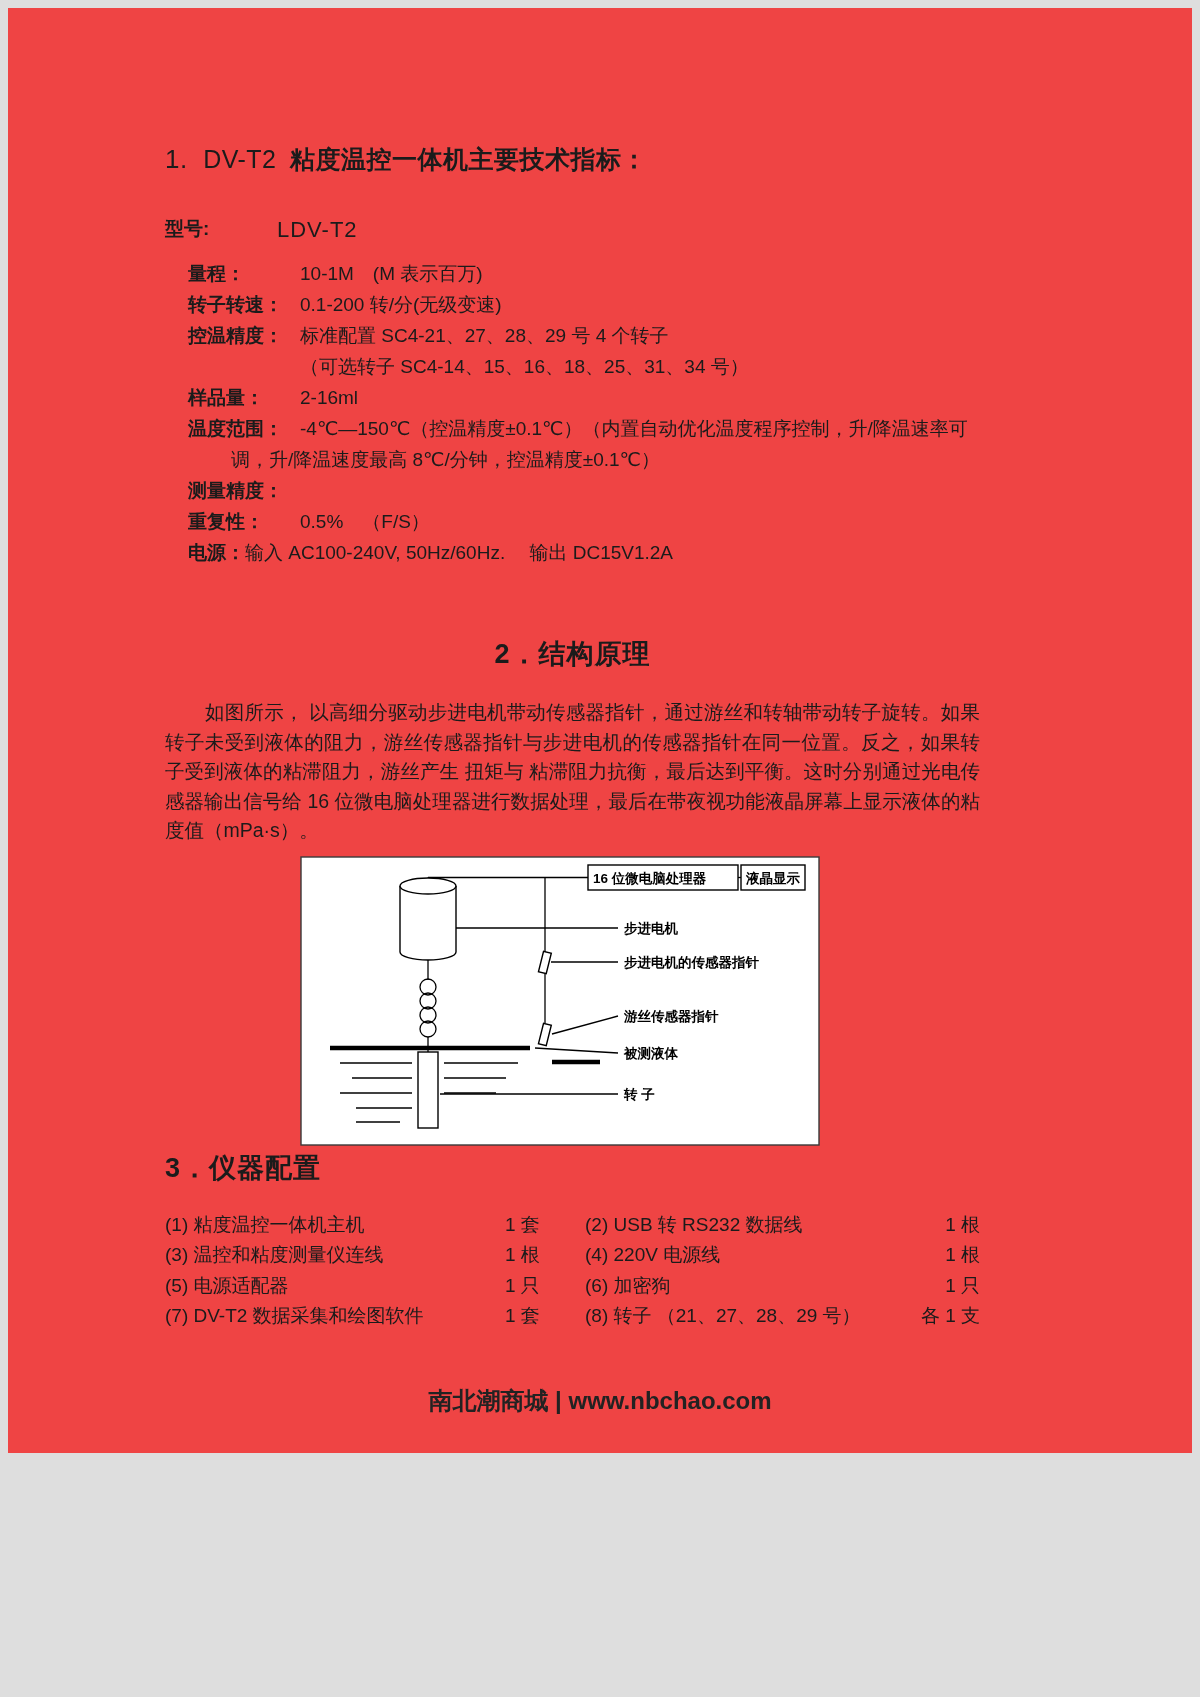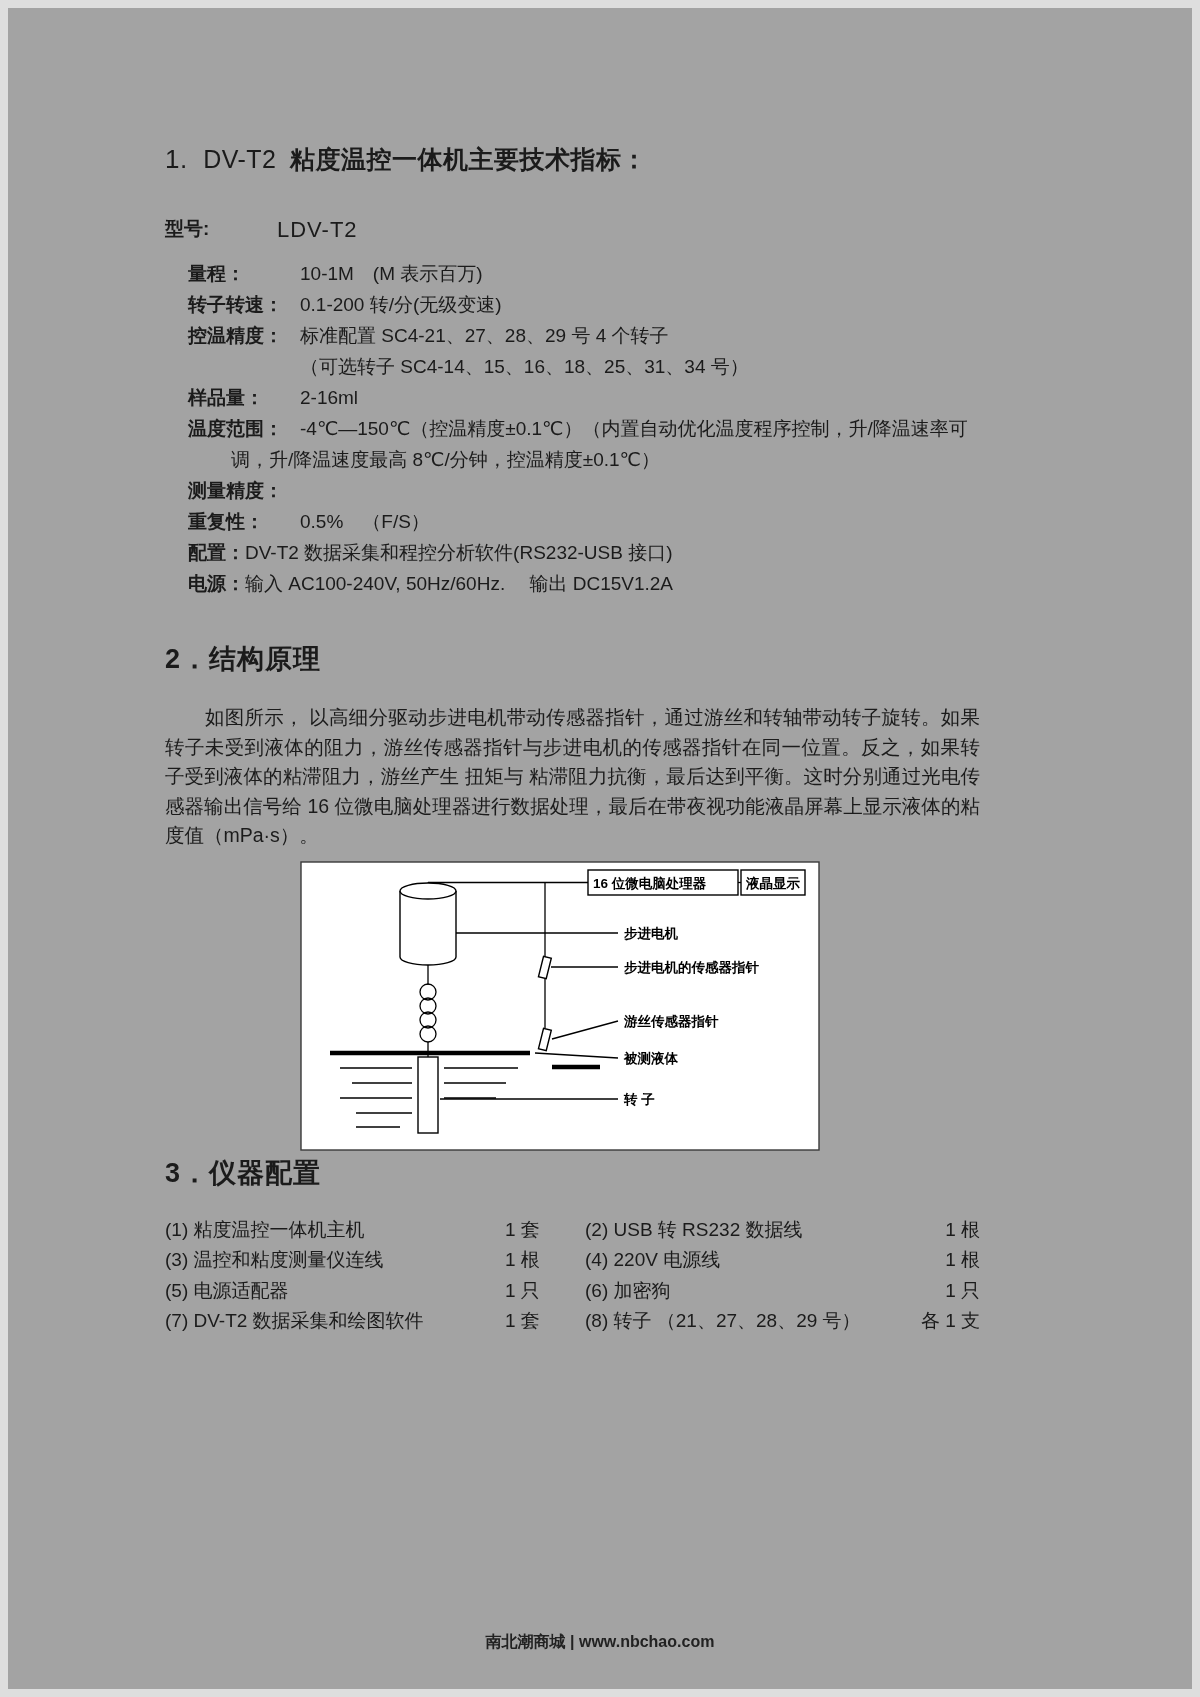--- a/index.html
+++ b/index.html
@@ -1,18 +1,18 @@
 <!DOCTYPE html>
 <html><head>
 <meta charset="utf-8">
 <style>
   * { margin:0; padding:0; box-sizing:border-box; }
   html,body { background:#dedede; }
   body { font-family:"Liberation Sans","DejaVu Sans",sans-serif; color:#1b1b1b; }
-  .page { width:1184px; height:1681px; margin:8px auto; background:#a3a3a3; position:relative; overflow:hidden; }
+  .page { width:1184px; height:1445px; margin:8px auto; background:#ef4444; position:relative; overflow:hidden; }
   .content { padding:135px 212px 0 157px; }
 
   
   .h-sec1 { font-size:25px; font-weight:normal; margin-bottom:40px; letter-spacing:0.5px; }
   .h-sec1 .num { font-size:26px; margin-right:8px; }
   .h-sec1 .model { margin-right:6px; }
   .h-sec1 .rest { font-weight:bold; }
 
   .model-row { display:flex; align-items:center; margin-bottom:14px; }
   .model-row .lbl { width:112px; font-size:19px; font-weight:bold; padding-bottom:2px; }
@@ -20,40 +20,40 @@
 
   .spec { font-size:19px; line-height:31px;margin-left:23px; }
   .spec .row { display:flex; }
   .spec .lbl { width:112px; flex:none; font-weight:bold; }
   .spec .row.tight .lbl { width:auto; }
   .spec .val { flex:1; }
   .cont-a { margin-left:112px; }
   .cont-b { margin-left:43px; }
 
   
-  .h-sec2 { font-size:27px; font-weight:bold; margin-top:42px; margin-bottom:26px; letter-spacing:1px; }
+  .h-sec2 { font-size:27px; font-weight:bold; margin-top:68px; margin-bottom:26px; letter-spacing:1px;text-align:center; }
   .para { font-size:19.5px; line-height:29.5px; text-align:justify; text-indent:40px; }
 
   
   .diagram-wrap { margin-left:135px; margin-top:10px; }
   svg line { stroke:#000; stroke-width:1.3; }
   svg line.thick { stroke-width:4.5; }
   svg .shape { fill:#ffffff; stroke:#000; stroke-width:1.4; }
   svg .coil { fill:none; stroke:#000; stroke-width:1.3; }
   svg .frame { fill:#ffffff; stroke:#3a3a3a; stroke-width:1.4; }
   svg text { font-family:"Liberation Sans","DejaVu Sans",sans-serif; font-size:13.5px; font-weight:bold; fill:#000; }
 
   
   .h-sec3 { font-size:27px; font-weight:bold; margin-bottom:24px; letter-spacing:1px; }
   .cfg { font-size:19px; }
   .cfg .row { display:grid; grid-template-columns:340px 80px 1fr 92px; line-height:30.5px; }
   .cfg .q2 { text-align:right; }
 
   
-  .footer { position:absolute; left:0; right:0; bottom:36px; text-align:center; font-size:16px; font-weight:bold; color:#222; }
+  .footer { position:absolute; left:0; right:0; bottom:36px; text-align:center; font-size:24px; font-weight:bold; color:#222; }
 </style>
 </head>
 <body>
 
 <div class="page">
   <div class="content">
 
     <div class="h-sec1">
       <span class="num">1.</span>
       <span class="model">DV-T2</span>
@@ -87,24 +87,20 @@
         <span class="lbl">温度范围：</span>
         <span class="val">-4℃—150℃（控温精度±0.1℃）（内置自动优化温度程序控制，升/降温速率可</span>
       </div>
       <div class="cont-b">调，升/降温速度最高 8℃/分钟，控温精度±0.1℃）</div>
       <div class="row">
         <span class="lbl">测量精度：</span>
       </div>
       <div class="row">
         <span class="lbl">重复性：</span>
         <span class="val">0.5%　（F/S）</span>
-      </div>
-      <div class="row tight">
-        <span class="lbl">配置：</span>
-        <span class="val">DV-T2 数据采集和程控分析软件(RS232-USB 接口)</span>
       </div>
       <div class="row tight">
         <span class="lbl">电源：</span>
         <span class="val">输入 AC100-240V, 50Hz/60Hz.　 输出  DC15V1.2A</span>
       </div>
     </div>
 
     <div class="h-sec2">2．结构原理</div>
     <div class="para">如图所示， 以高细分驱动步进电机带动传感器指针，通过游丝和转轴带动转子旋转。如果转子未受到液体的阻力，游丝传感器指针与步进电机的传感器指针在同一位置。反之，如果转子受到液体的粘滞阻力，游丝产生 扭矩与 粘滞阻力抗衡，最后达到平衡。这时分别通过光电传感器输出信号给 16 位微电脑处理器进行数据处理，最后在带夜视功能液晶屏幕上显示液体的粘度值（mPa·s）。</div>
 

